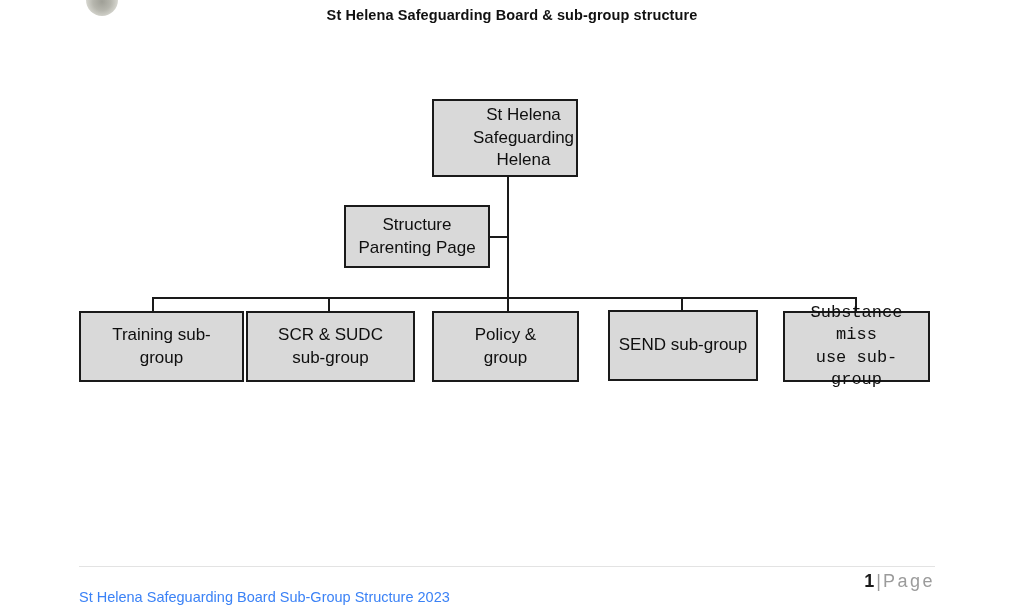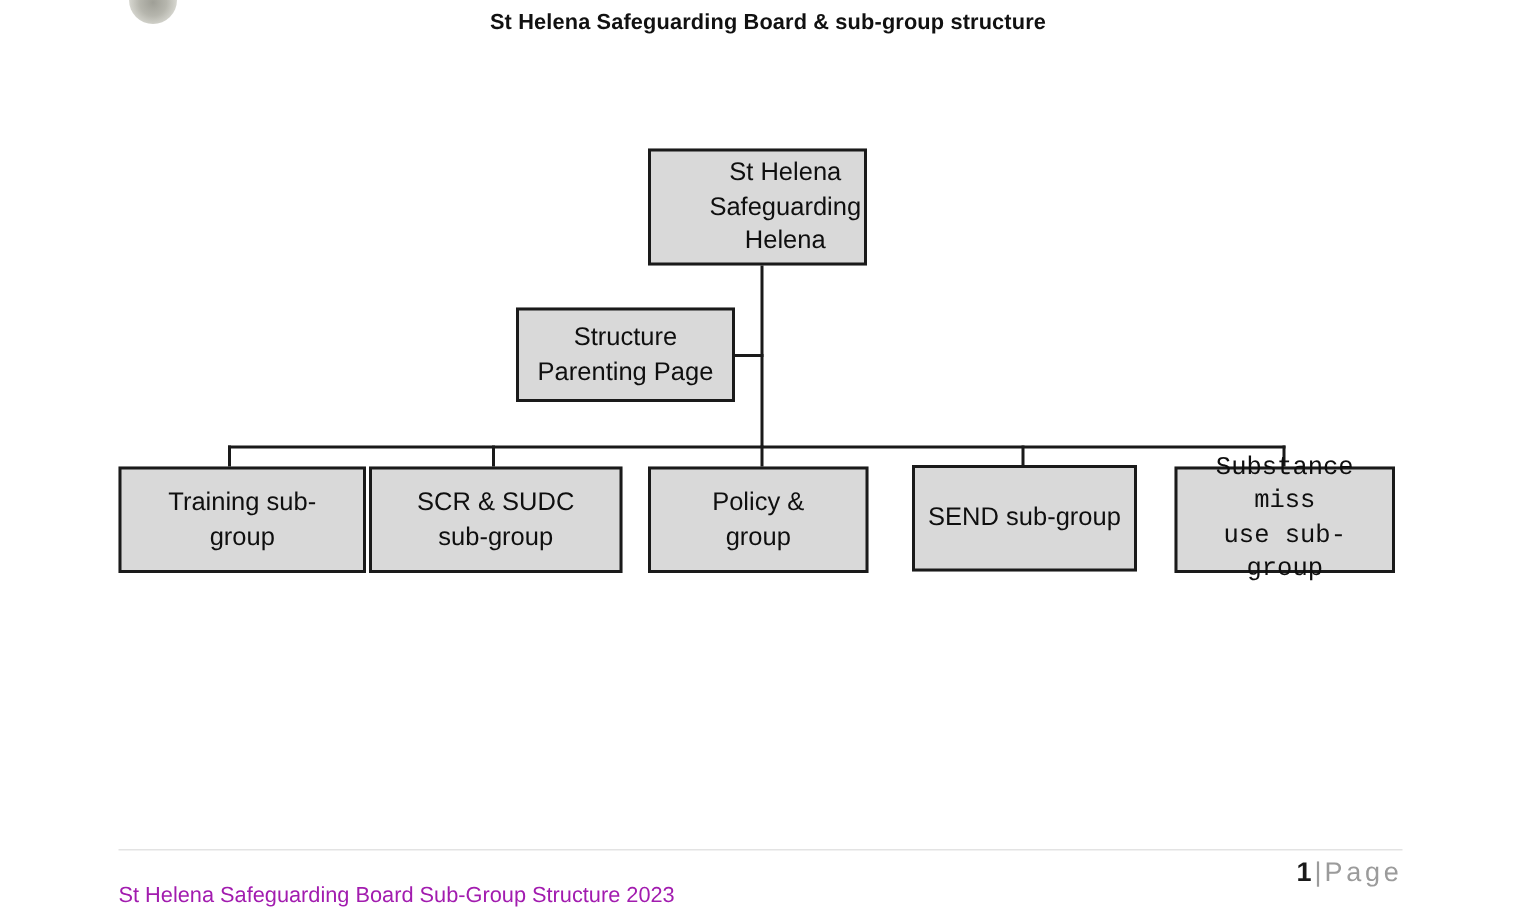--- a/index.html
+++ b/index.html
@@ -89,21 +89,21 @@
     top: 566px;
     width: 856px;
     height: 1px;
     background: #e3e3e3;
   }
   .footer-left {
     position: absolute;
     left: 79px;
     top: 589px;
     font-size: 14.5px;
-    color: #a21caf;
+    color: #3b82f6;
     white-space: nowrap;
   }
   .footer-right {
     position: absolute;
     right: 89px;
     top: 571px;
     font-size: 18px;
     white-space: nowrap;
   }
   .pg-num {

